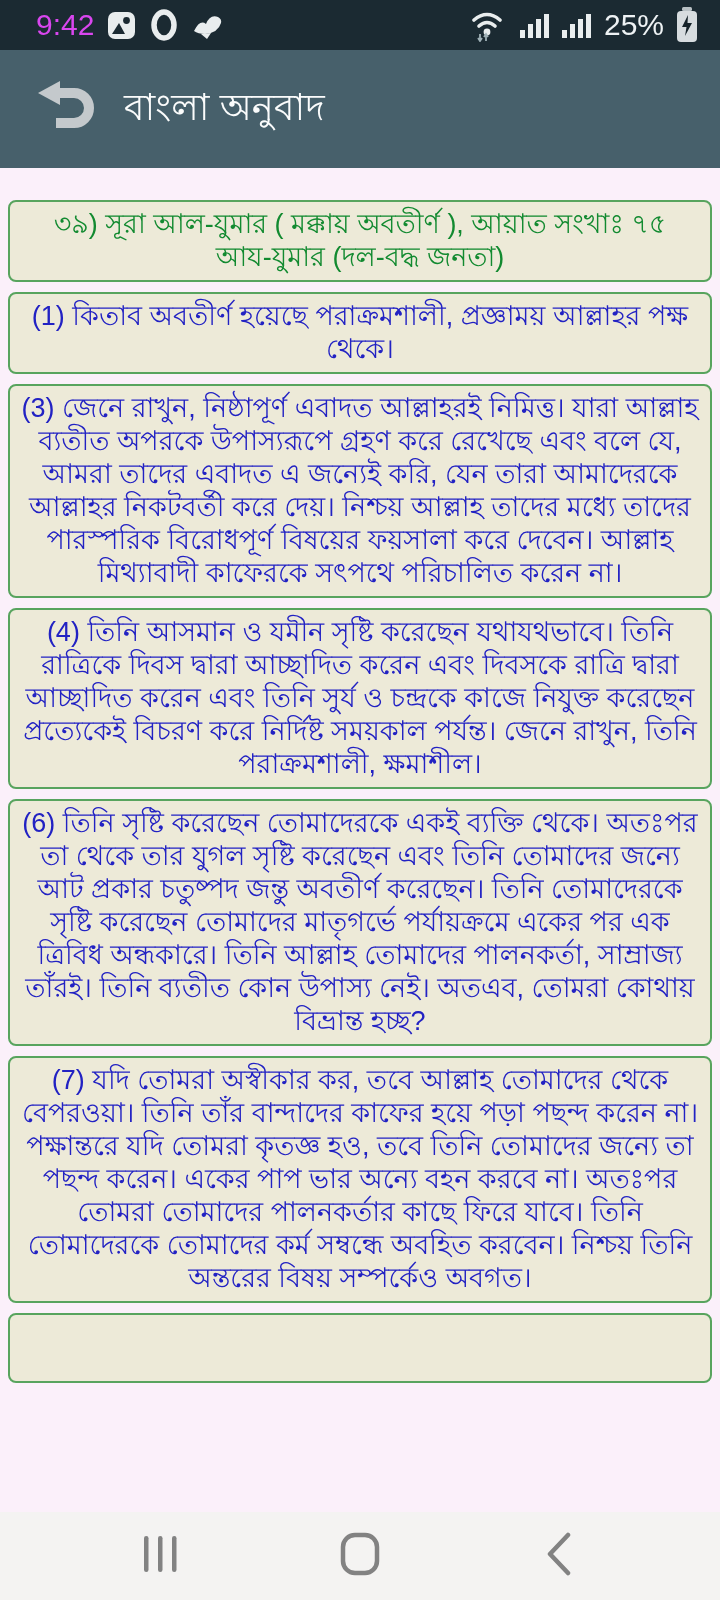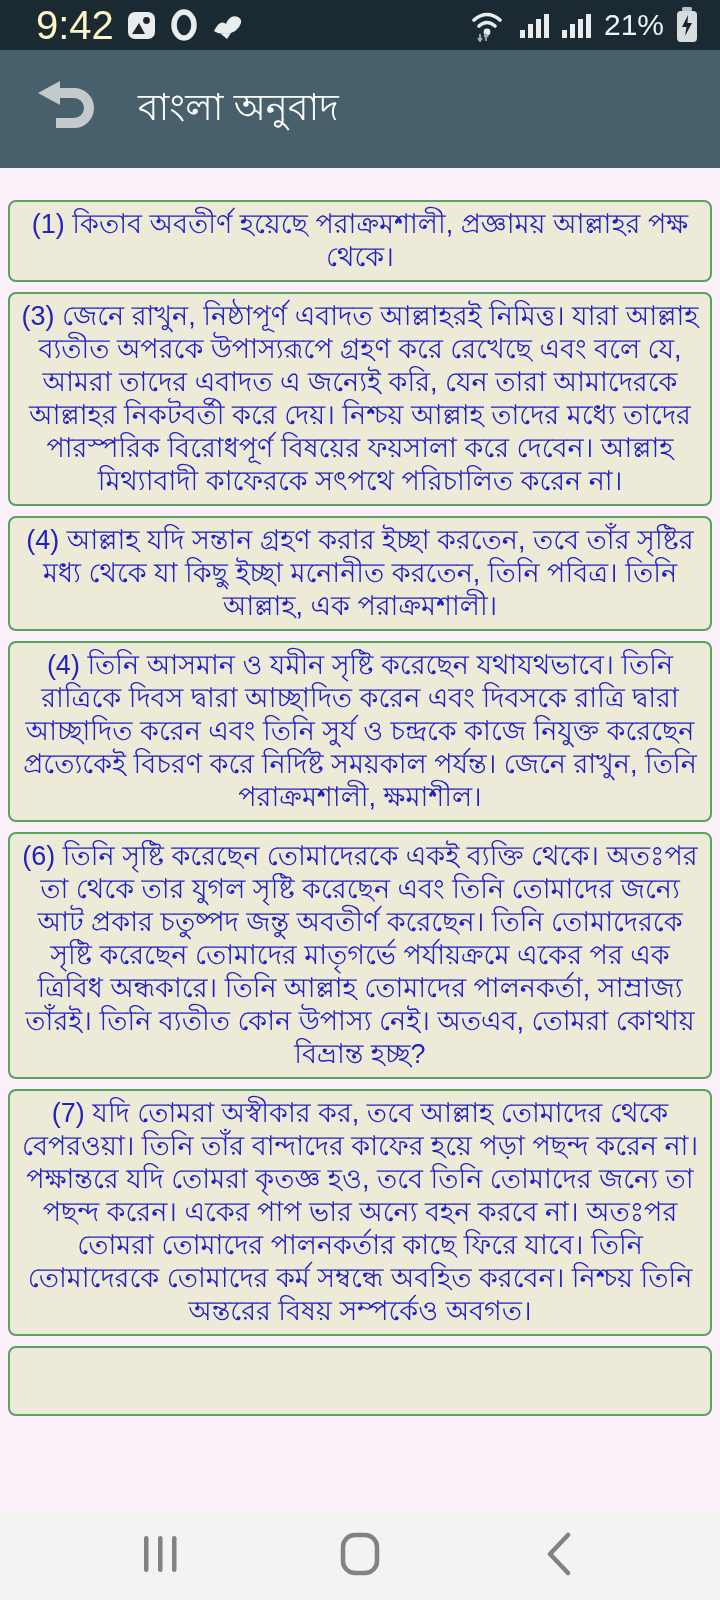--- a/index.html
+++ b/index.html
@@ -17,33 +17,32 @@
   .status-bar {
     height: 50px;
     background: #1b2a32;
     display: flex;
     align-items: center;
     justify-content: space-between;
     padding: 0 22px 0 36px;
     box-sizing: border-box;
   }
   .sb-left, .sb-right { display: flex; align-items: center; gap: 12px; }
-  .sb-time { color: #fef9c3; font-size: 40px; line-height: 30px; }
+  .sb-time { color: #d946ef; font-size: 30px; line-height: 30px; }
   .sb-pct  { color: #eef2f4; font-size: 30px; line-height: 30px; }
   .sb-icon { display: inline-flex; align-items: center; }
 
   
   .app-header {
     height: 118px;
     background: #47606b;
     display: flex;
     align-items: center;
     padding-left: 34px;
     box-sizing: border-box;
-    gap: 14px;
   }
   .back-btn { width: 62px; height: 54px; display: flex; align-items: center; justify-content: center; cursor: pointer; }
   .app-title { color: #fbfcfc; font-size: 37px; margin-left: 28px; }
 
   
   .content {
     position: absolute;
     top: 168px; left: 0; right: 0; bottom: 0;
     background: #fbf0fa;
     padding-top: 32px;
@@ -124,21 +123,21 @@
         </svg>
       </span>
       <span class="sb-icon">
         <svg width="30" height="30" viewBox="0 0 30 30">
           <rect x="0" y="20" width="5" height="8" fill="#e9edee"></rect>
           <rect x="8" y="14" width="5" height="14" fill="#e9edee"></rect>
           <rect x="16" y="9" width="5" height="19" fill="#e9edee"></rect>
           <rect x="24" y="4" width="5" height="24" fill="#e9edee"></rect>
         </svg>
       </span>
-      <span class="sb-pct">21%</span>
+      <span class="sb-pct">25%</span>
       <span class="sb-icon">
         <svg width="22" height="36" viewBox="0 0 22 36">
           <rect x="6" y="0" width="10" height="4" rx="1.5" fill="#b9c1c5"></rect>
           <rect x="1" y="4" width="20" height="31" rx="4" fill="#d7dcdf"></rect>
           <path d="M12 8 L6 20 L10.5 20 L9 29 L16 16 L11.5 16 Z" fill="#16232a"></path>
         </svg>
       </span>
     </div>
   </div>
 
@@ -149,30 +148,31 @@
           <path d="M24 13 H40 A15 15 0 0 1 40 43 H22" fill="none" stroke="#c4c9cc" stroke-width="10"></path>
           <path d="M26 1 L26 25 L4 13 Z" fill="#c4c9cc"></path>
         </svg>
       </span>
     </div>
     <div class="app-title">বাংলা অনুবাদ</div>
   </div>
 
   <div class="content">
 
+    <div class="box green">
+      <div>৩৯) সূরা আল-যুমার ( মক্কায় অবতীর্ণ ), আয়াত সংখাঃ ৭৫</div>
+      <div>আয-যুমার (দল-বদ্ধ জনতা)</div>
+    </div>
 
 
     <div class="box blue">
       <span>(1) কিতাব অবতীর্ণ হয়েছে পরাক্রমশালী, প্রজ্ঞাময় আল্লাহর পক্ষ থেকে।</span>
     </div>
     <div class="box blue">
       <span>(3) জেনে রাখুন, নিষ্ঠাপূর্ণ এবাদত আল্লাহরই নিমিত্ত। যারা আল্লাহ ব্যতীত অপরকে উপাস্যরূপে গ্রহণ করে রেখেছে এবং বলে যে, আমরা তাদের এবাদত এ জন্যেই করি, যেন তারা আমাদেরকে আল্লাহর নিকটবর্তী করে দেয়। নিশ্চয় আল্লাহ তাদের মধ্যে তাদের পারস্পরিক বিরোধপূর্ণ বিষয়ের ফয়সালা করে দেবেন। আল্লাহ মিথ্যাবাদী কাফেরকে সৎপথে পরিচালিত করেন না।</span>
-    </div>
-    <div class="box blue">
-      <span>(4) আল্লাহ যদি সন্তান গ্রহণ করার ইচ্ছা করতেন, তবে তাঁর সৃষ্টির মধ্য থেকে যা কিছু ইচ্ছা মনোনীত করতেন, তিনি পবিত্র। তিনি আল্লাহ, এক পরাক্রমশালী।</span>
     </div>
     <div class="box blue">
       <span>(4) তিনি আসমান ও যমীন সৃষ্টি করেছেন যথাযথভাবে। তিনি রাত্রিকে দিবস দ্বারা আচ্ছাদিত করেন এবং দিবসকে রাত্রি দ্বারা আচ্ছাদিত করেন এবং তিনি সুর্য ও চন্দ্রকে কাজে নিযুক্ত করেছেন প্রত্যেকেই বিচরণ করে নির্দিষ্ট সময়কাল পর্যন্ত। জেনে রাখুন, তিনি পরাক্রমশালী, ক্ষমাশীল।</span>
     </div>
     <div class="box blue">
       <span>(6) তিনি সৃষ্টি করেছেন তোমাদেরকে একই ব্যক্তি থেকে। অতঃপর তা থেকে তার যুগল সৃষ্টি করেছেন এবং তিনি তোমাদের জন্যে আট প্রকার চতুষ্পদ জন্তু অবতীর্ণ করেছেন। তিনি তোমাদেরকে সৃষ্টি করেছেন তোমাদের মাতৃগর্ভে পর্যায়ক্রমে একের পর এক ত্রিবিধ অন্ধকারে। তিনি আল্লাহ তোমাদের পালনকর্তা, সাম্রাজ্য তাঁরই। তিনি ব্যতীত কোন উপাস্য নেই। অতএব, তোমরা কোথায় বিভ্রান্ত হচ্ছ?</span>
     </div>
     <div class="box blue">
       <span>(7) যদি তোমরা অস্বীকার কর, তবে আল্লাহ তোমাদের থেকে বেপরওয়া। তিনি তাঁর বান্দাদের কাফের হয়ে পড়া পছন্দ করেন না। পক্ষান্তরে যদি তোমরা কৃতজ্ঞ হও, তবে তিনি তোমাদের জন্যে তা পছন্দ করেন। একের পাপ ভার অন্যে বহন করবে না। অতঃপর তোমরা তোমাদের পালনকর্তার কাছে ফিরে যাবে। তিনি তোমাদেরকে তোমাদের কর্ম সম্বন্ধে অবহিত করবেন। নিশ্চয় তিনি অন্তরের বিষয় সম্পর্কেও অবগত।</span>
     </div>

